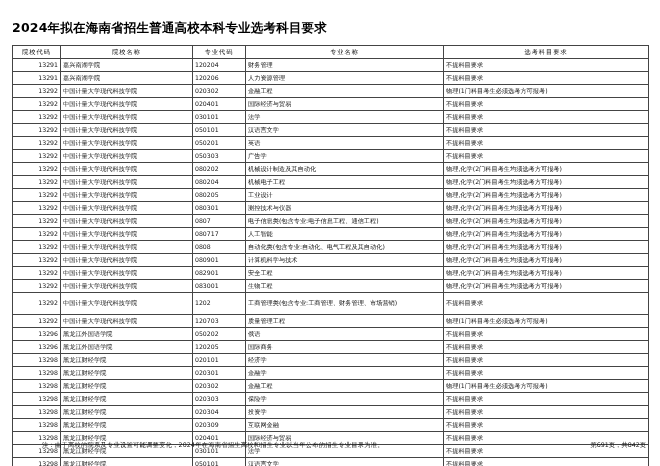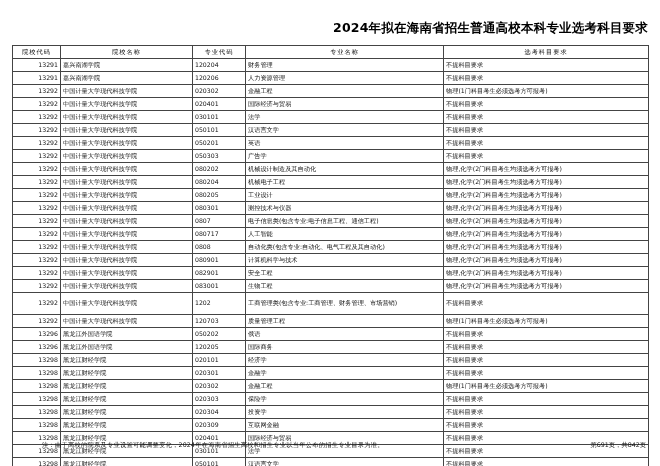--- a/index.html
+++ b/index.html
@@ -15,21 +15,21 @@
     overflow: hidden;
   }
   .page {
     position: relative;
     width: 660px;
     height: 466px;
     box-sizing: border-box;
     padding: 0 12px;
   }
   .doc-title {
-    text-align: right;
+    text-align: left;
     font-size: 12.5px;
     font-weight: bold;
     letter-spacing: 0.2px;
     padding-top: 20px;
     padding-bottom: 8px;
     color: #000;
   }
   table.req-table {
     width: 636px;
     border-collapse: collapse;

